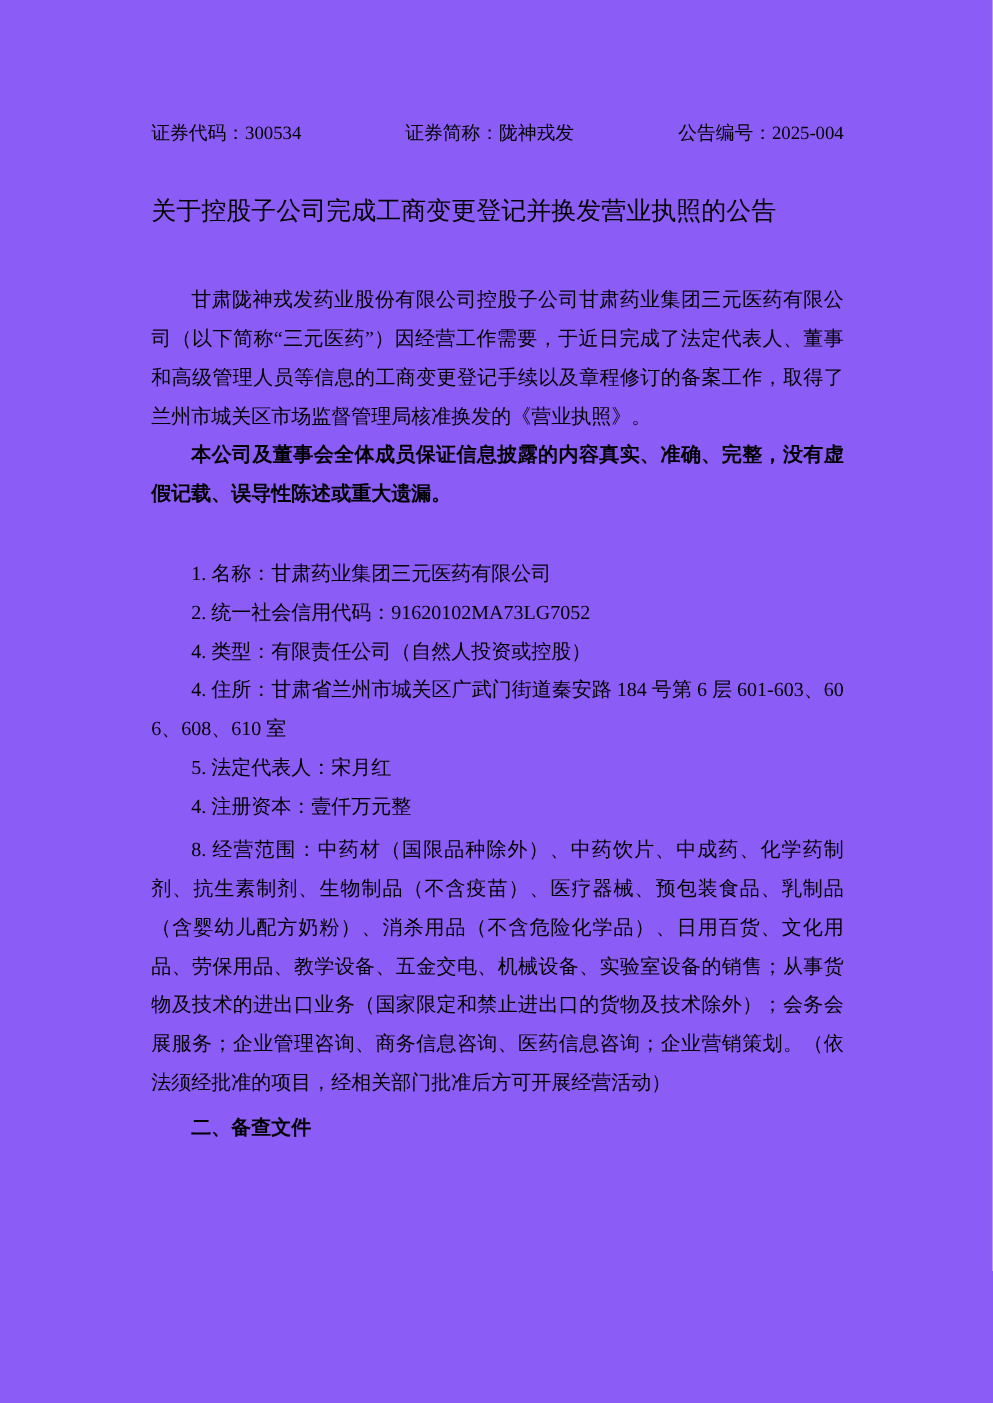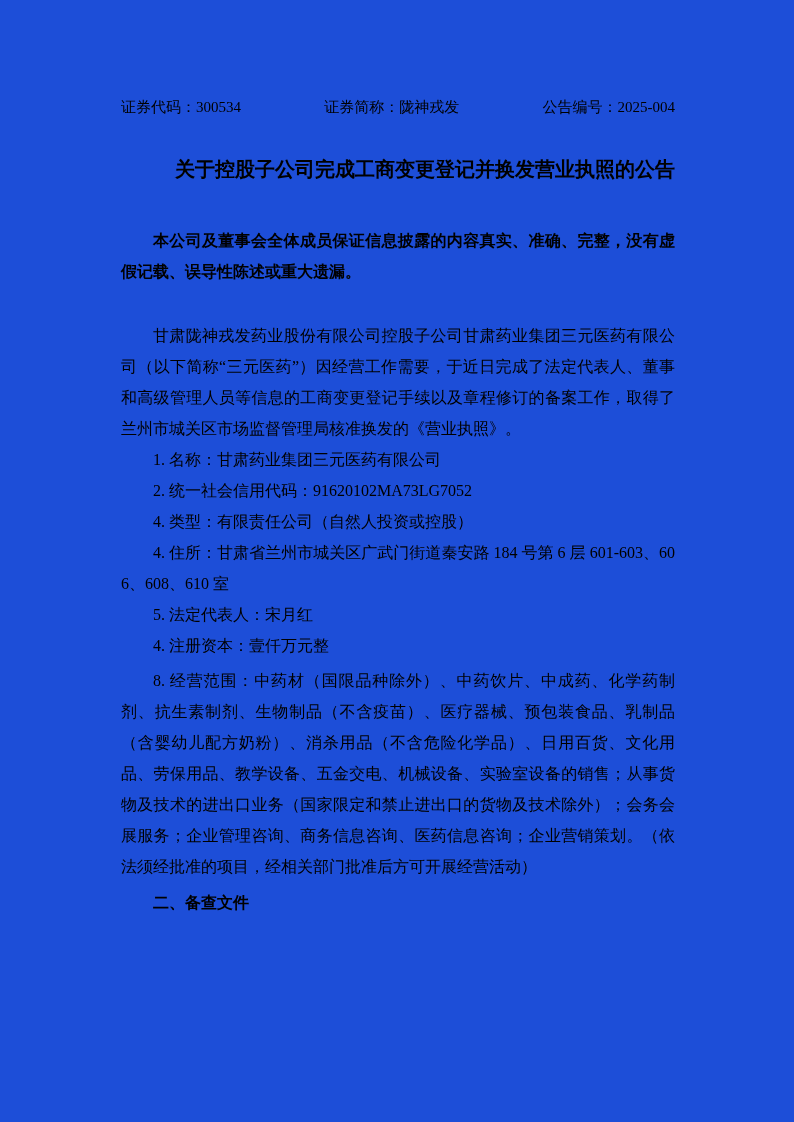--- a/index.html
+++ b/index.html
@@ -11,42 +11,42 @@
     width: 794px;
     height: 1122px;
     font-family: "Liberation Serif", "DejaVu Serif", serif;
     color: #000000;
     overflow: hidden;
   }
   .page {
     box-sizing: border-box;
     width: 794px;
     height: 1122px;
-    background: #1d4ed8;
+    background: #8b5cf6;
     padding: 96px 119px 40px 121px;
   }
   .doc-header {
     display: flex;
     justify-content: space-between;
     align-items: baseline;
     font-size: 15px;
     line-height: 22px;
     margin-bottom: 36px;
   }
   .doc-title-1 {
     font-size: 20px;
     font-weight: bold;
     text-align: center;
     line-height: 30px;
     margin: 0 0 13px 0;
   }
   .doc-title-2 {
     font-size: 20px;
-    font-weight: bold;
-    text-align: right;
+    font-weight: normal;
+    text-align: left;
     line-height: 30px;
     margin: 0 0 41px 0;
   }
   .para {
     font-size: 16px;
     line-height: 31px;
     text-align: justify;
     text-indent: 2em;
     margin: 0;
     word-break: break-all;
@@ -69,23 +69,23 @@
 <div class="page">
 
   <div class="doc-header">
     <span>证券代码：300534</span>
     <span>证券简称：陇神戎发</span>
     <span>公告编号：2025-004</span>
   </div>
 
   <h2 class="doc-title-2">关于控股子公司完成工商变更登记并换发营业执照的公告</h2>
 
+  <p class="para">甘肃陇神戎发药业股份有限公司控股子公司甘肃药业集团三元医药有限公司（以下简称“三元医药”）因经营工作需要，于近日完成了法定代表人、董事和高级管理人员等信息的工商变更登记手续以及章程修订的备案工作，取得了兰州市城关区市场监督管理局核准换发的《营业执照》。</p>
+
   <p class="para disclaimer">本公司及董事会全体成员保证信息披露的内容真实、准确、完整，没有虚假记载、误导性陈述或重大遗漏。</p>
-
-  <p class="para">甘肃陇神戎发药业股份有限公司控股子公司甘肃药业集团三元医药有限公司（以下简称“三元医药”）因经营工作需要，于近日完成了法定代表人、董事和高级管理人员等信息的工商变更登记手续以及章程修订的备案工作，取得了兰州市城关区市场监督管理局核准换发的《营业执照》。</p>
 
 
   <p class="para">1. 名称：甘肃药业集团三元医药有限公司</p>
   <p class="para">2. 统一社会信用代码：91620102MA73LG7052</p>
   <p class="para">4. 类型：有限责任公司（自然人投资或控股）</p>
   <p class="para">4. 住所：甘肃省兰州市城关区广武门街道秦安路 184 号第 6 层 601-603、606、608、610 室</p>
   <p class="para">5. 法定代表人：宋月红</p>
   <p class="para">4. 注册资本：壹仟万元整</p>
   <p class="para item8">8. 经营范围：中药材（国限品种除外）、中药饮片、中成药、化学药制剂、抗生素制剂、生物制品（不含疫苗）、医疗器械、预包装食品、乳制品（含婴幼儿配方奶粉）、消杀用品（不含危险化学品）、日用百货、文化用品、劳保用品、教学设备、五金交电、机械设备、实验室设备的销售；从事货物及技术的进出口业务（国家限定和禁止进出口的货物及技术除外）；会务会展服务；企业管理咨询、商务信息咨询、医药信息咨询；企业营销策划。（依法须经批准的项目，经相关部门批准后方可开展经营活动）</p>
 

